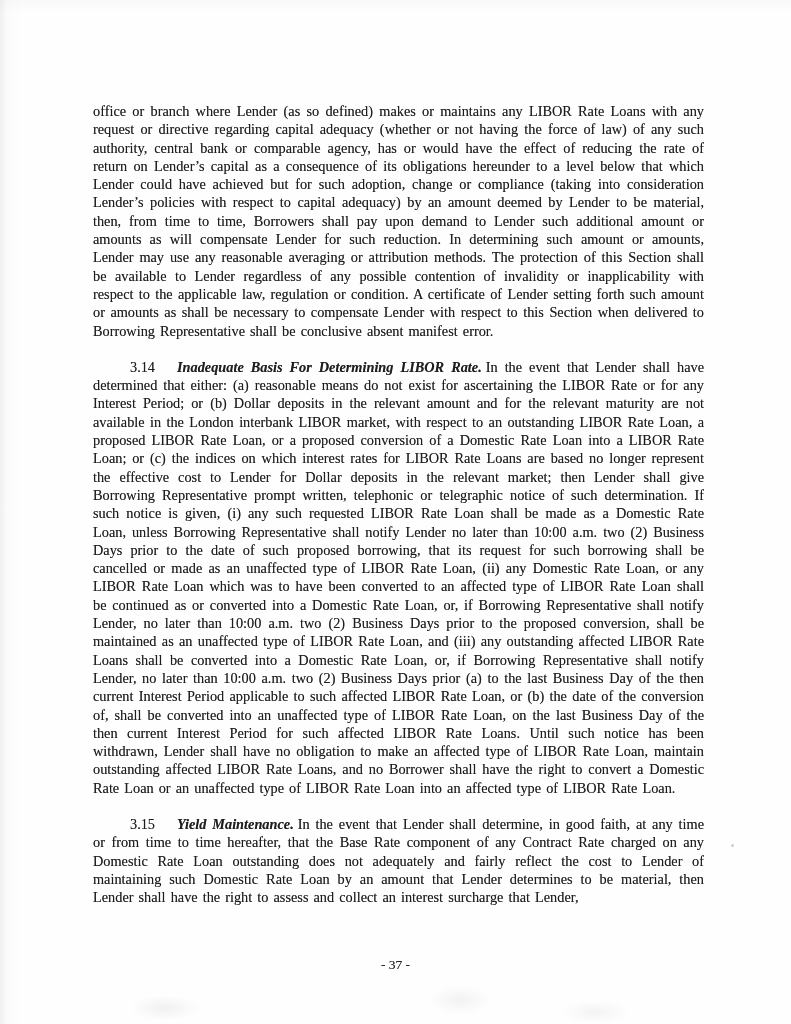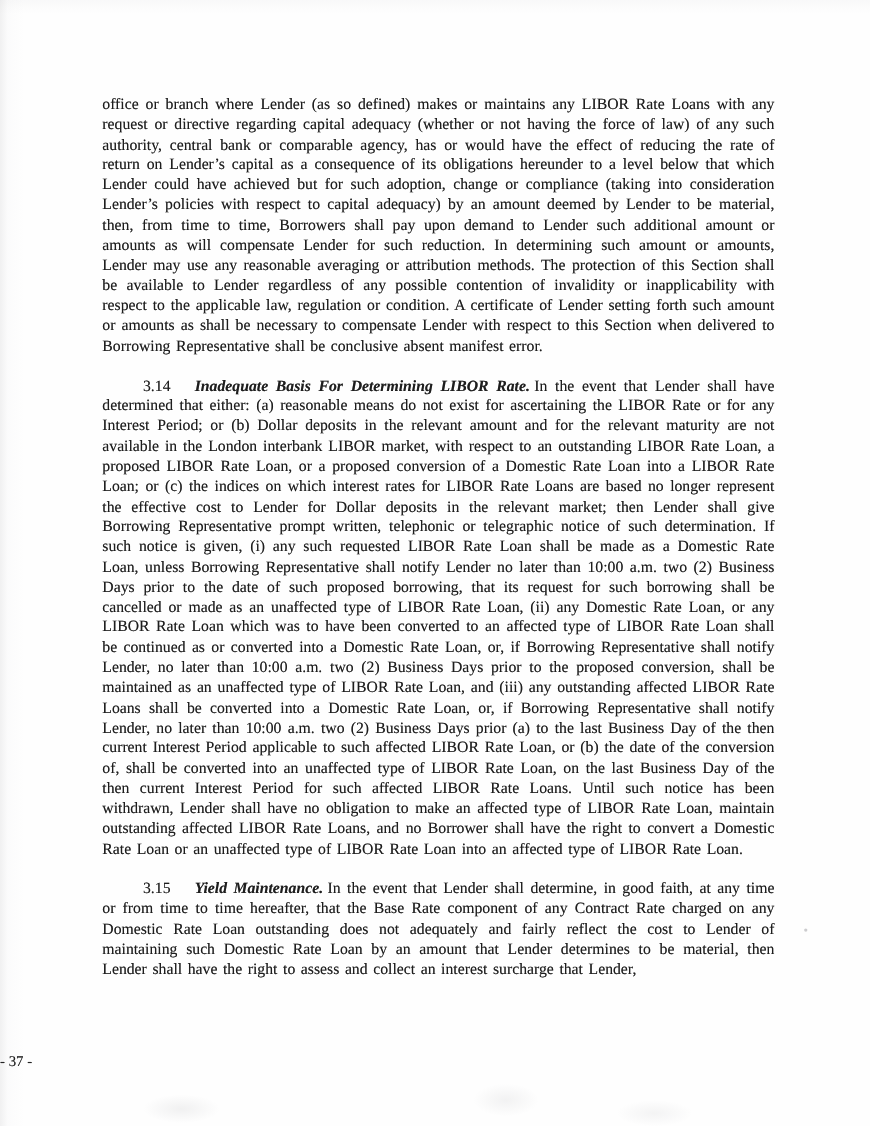--- a/index.html
+++ b/index.html
@@ -55,41 +55,41 @@
     top: 86px;
     width: 611px;
     font-size: 14.3px;
     line-height: 18.3px;
     color: #1e1e1e;
     text-align: justify;
     word-spacing: 1.5px;
     text-shadow: 0 0 0.5px rgba(30,30,30,0.55);
   }
   .para {
-    margin: 0 0 18px 0;
+    margin: 16px 0 18px 0;
   }
   .para.section {
     text-indent: 37px;
   }
   .sec-num {
     padding-right: 22px;
   }
   .sec-title {
     font-weight: bold;
     font-style: italic;
   }
   .sec-body {
     margin-left: 4px;
   }
   .page-number {
     position: absolute;
     top: 957px;
     left: 0;
     width: 791px;
-    text-align: left;
+    text-align: center;
     font-size: 13.5px;
     color: #242424;
     text-shadow: 0 0 0.5px rgba(30,30,30,0.5);
     font-family: "Liberation Serif", serif;
   }
 </style>
 </head>
 <body>
 
 <div class="scan-page">

